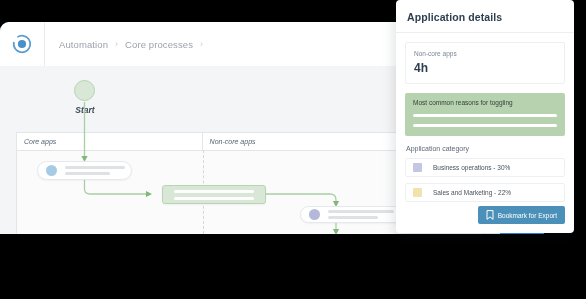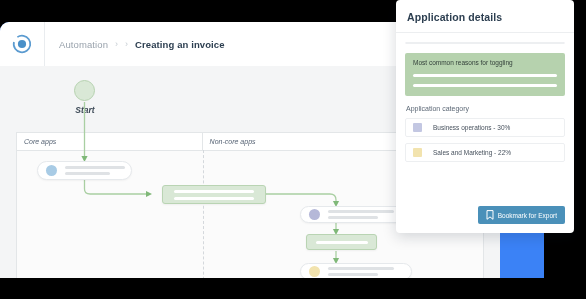--- a/index.html
+++ b/index.html
@@ -14,21 +14,21 @@
     font-family: "Liberation Sans", sans-serif;
     position: relative;
   }
 
   
   #app-card {
     position: absolute;
     left: 0;
     top: 22px;
     width: 500px;
-    height: 256px;
+    height: 212px;
     background: #3b82f6;
     border-radius: 9px 0 0 0;
     overflow: hidden;
     padding-left: 44px;
   }
 
   
   #topbar {
     position: absolute;
     left: 0; top: 0;
@@ -296,22 +296,22 @@
   <div id="topbar">
     <div id="logo-wrap">
       <svg width="20" height="20" viewBox="0 0 20 20">
         <circle cx="10" cy="10" r="8.3" fill="none" stroke="#5b9bd0" stroke-width="1.7" stroke-dasharray="33 6" transform="rotate(-35 10 10)"></circle>
         <circle cx="10" cy="10" r="4.1" fill="#4a90c8"></circle>
       </svg>
     </div>
     <div id="breadcrumb">
       <span class="crumb">Automation</span>
       <span class="crumb-sep">›</span>
+      <span class="crumb">Core processes</span>
       <span class="crumb-sep">›</span>
-      <span class="crumb current">Creating an invoice</span>
     </div>
   </div>
 
   <div id="canvas">
 
     <div id="start-node"></div>
     <div id="start-label">Start</div>
 
     <div id="lanes">
       <div id="lane-header">
@@ -386,20 +386,24 @@
     </div>
 
   </div>
 </div>
 
 <div id="details-panel">
 
   <div id="panel-title">Application details</div>
 
   <div id="metrics">
+    <div class="metric">
+      <div class="metric-label">Non-core apps</div>
+      <div class="metric-value">4h</div>
+    </div>
   </div>
 
   <div id="reasons-block">
     <div id="reasons-title">Most common reasons for toggling</div>
     <div class="reason-bar"></div>
     <div class="reason-bar"></div>
   </div>
 
   <div id="category-label">Application category</div>
 

